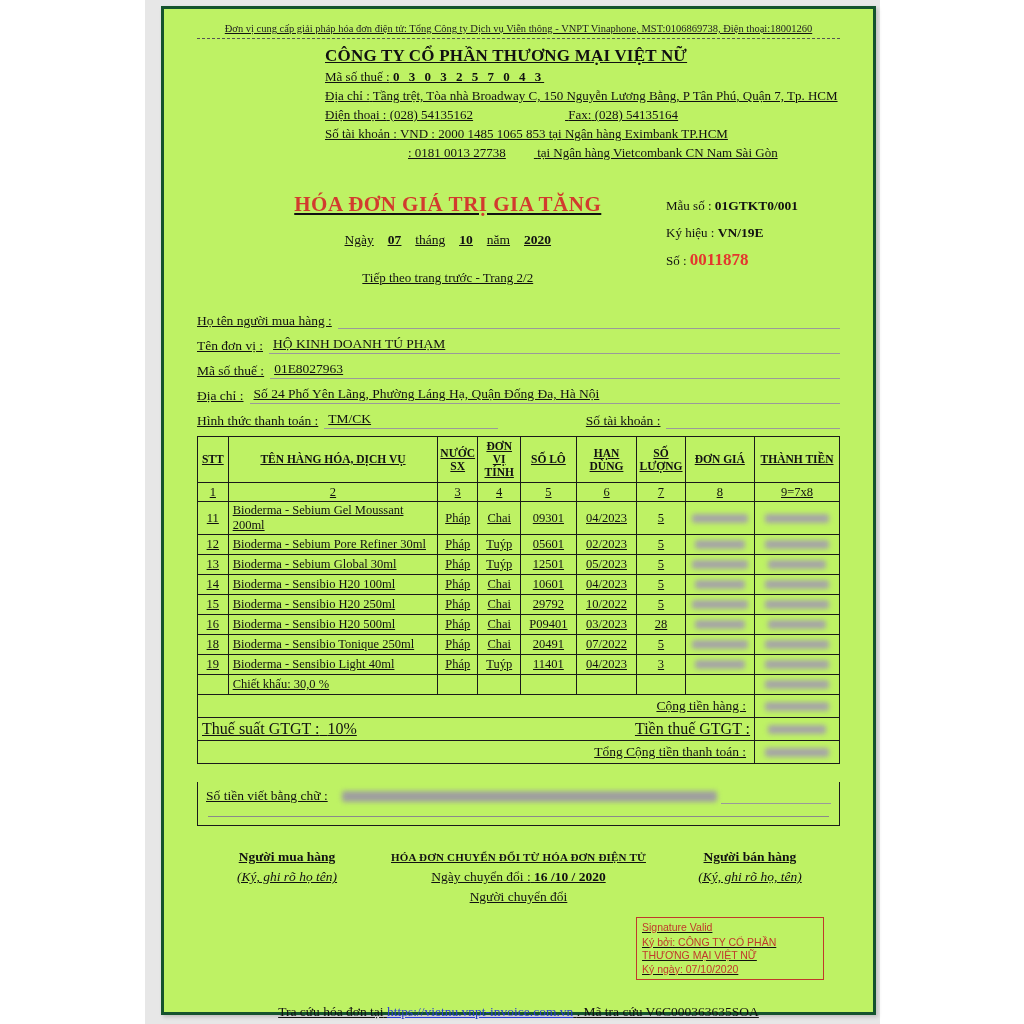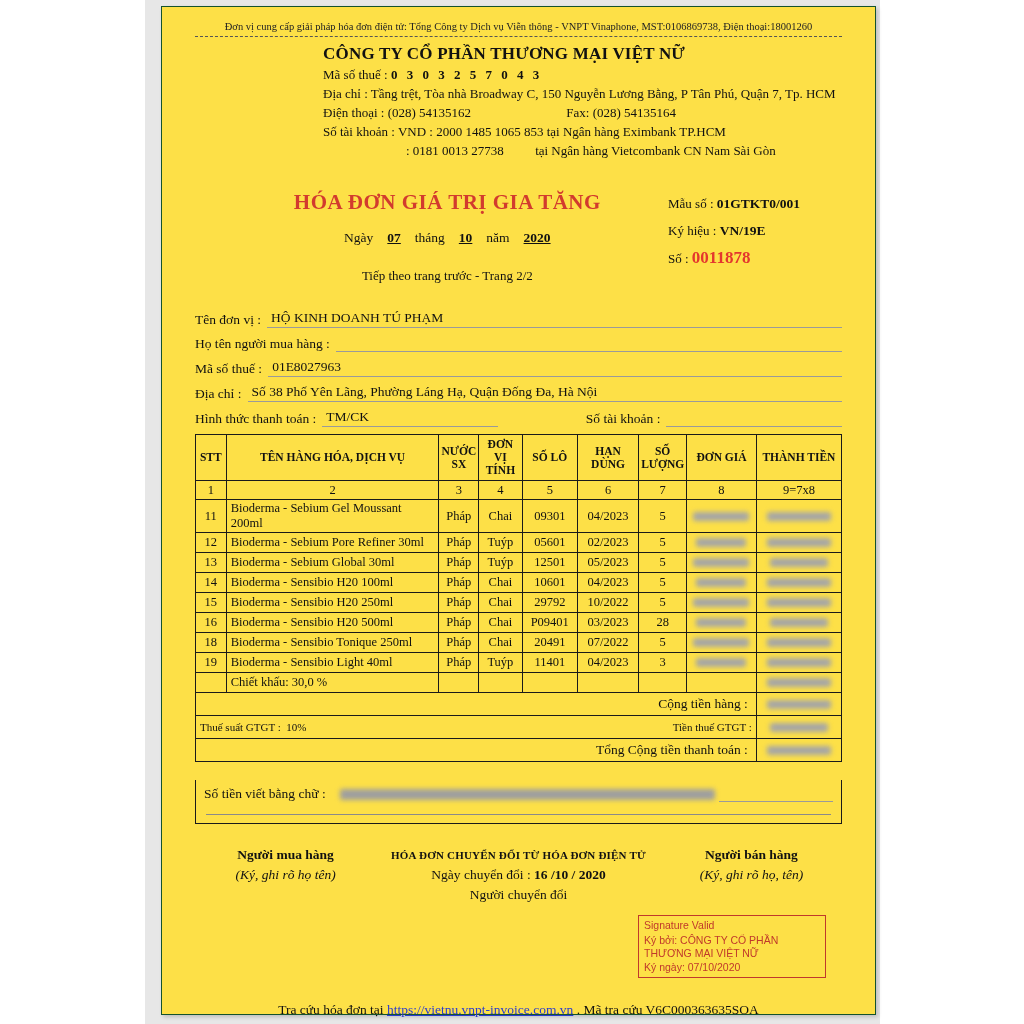--- a/index.html
+++ b/index.html
@@ -1,19 +1,19 @@
 <!DOCTYPE html>
 <html lang="vi"><head>
 <meta charset="utf-8">
 <style>
   * { margin:0; padding:0; box-sizing:border-box; }
   html,body { width:1024px; height:1024px; background:#ffffff; font-family:"Liberation Serif", serif; color:#111; }
   .photo { position:absolute; left:145px; top:0; width:735px; height:1024px; background:#e7e7e7; }
-  .sheet { position:absolute; left:16px; top:6px; width:715px; height:1009px; background:#fde047;
-           border:1px solid #14532d; box-shadow:2px 2px 4px rgba(0,0,0,.18); padding:6px 33px 0 33px; }
+  .sheet { position:absolute; left:16px; top:6px; width:715px; height:1009px; background:#bef264;
+           border:3px solid #14532d; box-shadow:2px 2px 4px rgba(0,0,0,.18); padding:6px 33px 0 33px;text-decoration:underline; }
   
   .provider { text-align:center; font-size:10.5px; margin-top:8px; color:#222; }
   .dash-sep { border:0; border-top:1.5px dashed #555; margin-top:4px; }
   
   .seller { margin-left:128px; margin-top:5px; font-size:13px; line-height:19px; }
   .seller-name { font-size:17px; font-weight:bold; line-height:23px; letter-spacing:.2px; }
   .seller b.tax { letter-spacing:3px; }
   .phone-gap { display:inline-block; width:92px; }
   .acct2 { margin-left:83px; }
   .acct2 .gap { display:inline-block; width:28px; }
@@ -43,21 +43,21 @@
   td.l { text-align:left; padding-left:7px; }
   tr.rownum td { font-size:12.5px; height:19px; }
   tbody tr { height:20px; }
   .blur-box { height:9px; background:#a6a6a6; border-radius:2px; filter:blur(2.6px); margin:3px auto; }
   .blur-box.price { width:56px; }
   .blur-box.amount { width:64px; }
   tr:nth-child(even) .blur-box.price { width:50px; }
   tr:nth-child(3n) .blur-box.amount { width:58px; }
   tr.totals td { height:23px; }
   tr.totals .tl { text-align:right; padding-right:8px; font-size:13.5px; }
-  .split { display:flex; justify-content:space-between; font-size:11px; }
+  .split { display:flex; justify-content:space-between; font-size:16px; }
   
   .words-box { border:1px solid #1a1a1a; border-top:none; margin-top:18px; padding:6px 8px 4px 8px; font-size:13.5px;text-align:right; }
   .words-line { display:flex; align-items:flex-end; }
   .words-line .wl { white-space:nowrap; padding-right:6px; }
   .blur-words { display:inline-block; width:375px; height:11px; background:#9f9f9f; border-radius:2px; filter:blur(2.6px); margin:0 4px 2px 8px; }
   .words-line .tail { flex:1; border-bottom:1px solid #9a9a9a; height:14px; }
   .words-underline { border:0; border-top:1px solid #8a8a8a; margin:12px 2px 4px 2px; }
   
   .sig-row { display:flex; margin-top:21px; }
   .sig-col { text-align:center; font-size:13.5px; line-height:20px; }
@@ -127,34 +127,34 @@
         </div>
         <div>
           <span>Số :</span>
           <span class="inv-no">0011878</span>
         </div>
       </div>
     </div>
 
     <div class="buyer">
       <div class="bline">
+        <span class="lbl">Họ tên người mua hàng :</span>
+        <span class="val"></span>
+      </div>
+      <div class="bline">
         <span class="lbl">Tên đơn vị :</span>
         <span class="val">HỘ KINH DOANH TÚ PHẠM</span>
-      </div>
-      <div class="bline">
-        <span class="lbl">Họ tên người mua hàng :</span>
-        <span class="val"></span>
       </div>
       <div class="bline">
         <span class="lbl">Mã số thuế :</span>
         <span class="val">01E8027963</span>
       </div>
       <div class="bline">
         <span class="lbl">Địa chỉ :</span>
-        <span class="val">Số 38 Phố Yên Lãng, Phường Láng Hạ, Quận Đống Đa, Hà Nội</span>
+        <span class="val">Số 24 Phố Yên Lãng, Phường Láng Hạ, Quận Đống Đa, Hà Nội</span>
       </div>
       <div class="bline">
         <span class="lbl">Hình thức thanh toán :</span>
         <span class="val half">TM/CK</span>
         <span class="mid-gap"></span>
         <span class="lbl">Số tài khoản :</span>
         <span class="val"></span>
       </div>
     </div>
 

